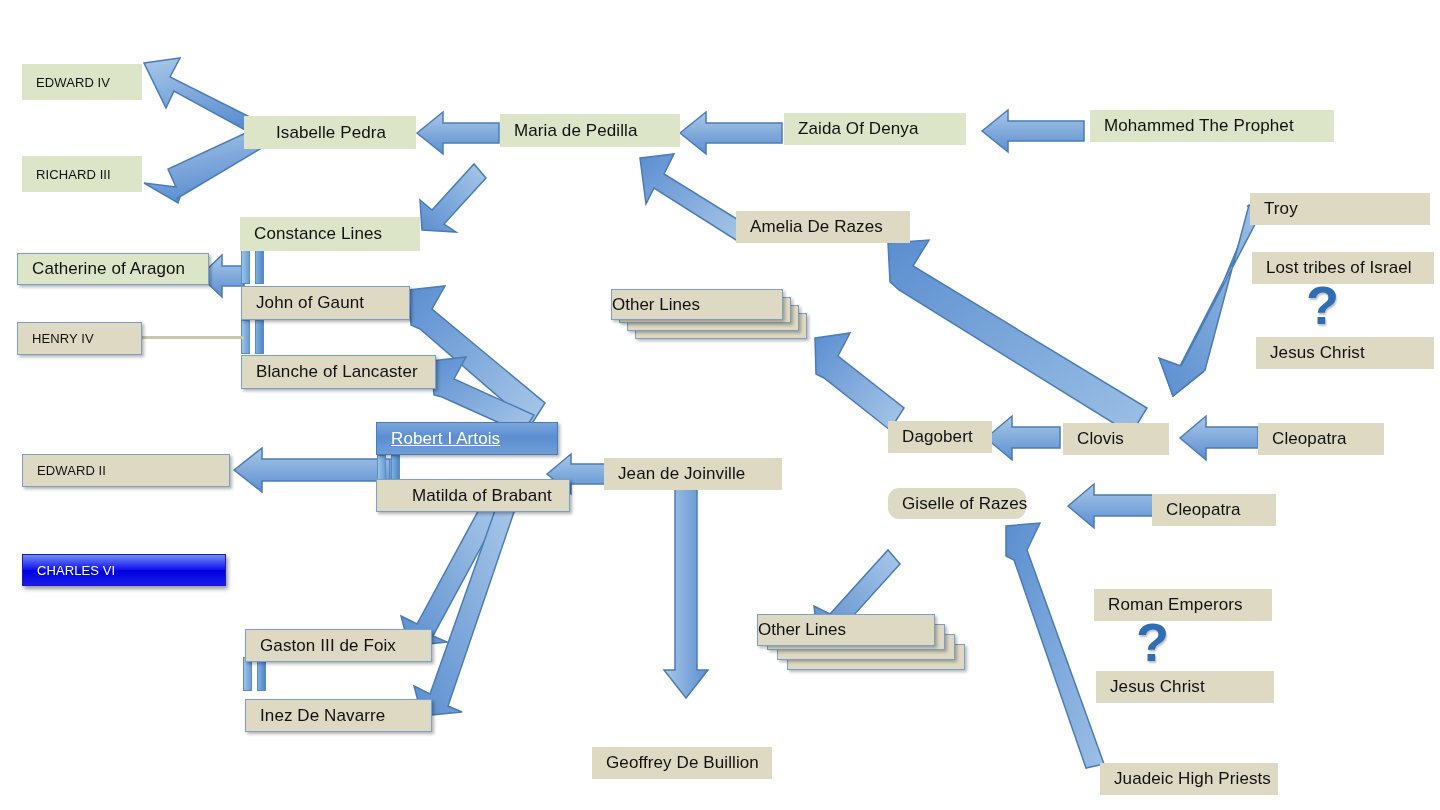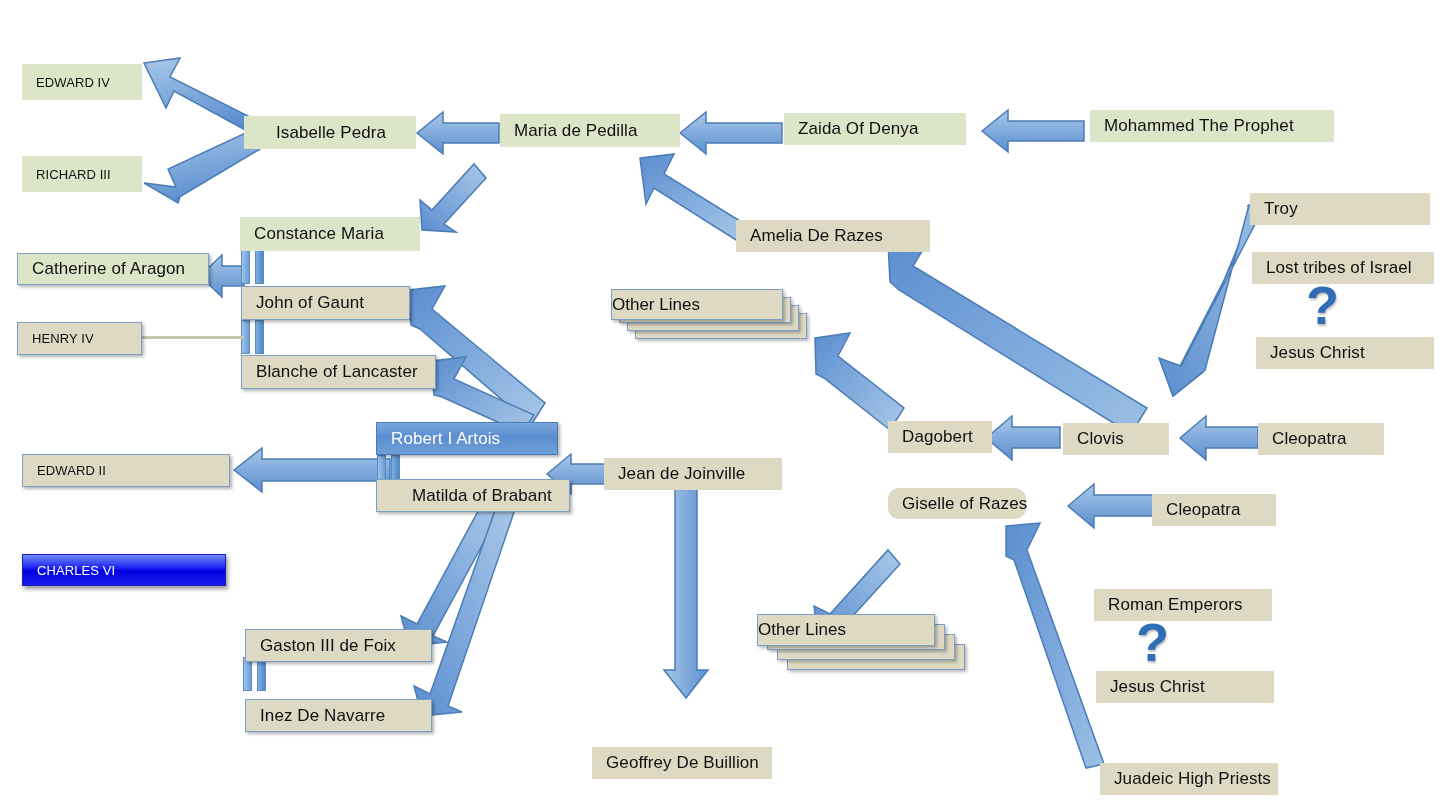--- a/index.html
+++ b/index.html
@@ -14,21 +14,21 @@
     box-sizing:border-box;
     white-space:nowrap;
     padding-left:14px;
     letter-spacing:.1px;
   }
   .green{background:#dde5c8;}
   .tan{background:#ddd9c3;}
   .bordered{border:1.5px solid #7ba0c7;box-shadow:2px 2px 3px rgba(0,0,0,.30);}
   .blue-fill{
     background:linear-gradient(to bottom,#7aa6dd 0%,#5b8ed0 45%,#6f9fd8 100%);
-    color:#ffffff;border:1px solid #4a7cb5;box-shadow:2px 2px 3px rgba(0,0,0,.30);
+    color:#ffffff;border:1px solid #4a7cb5;box-shadow:2px 2px 3px rgba(0,0,0,.30);text-decoration:underline;
   }
   .charles{
     background:linear-gradient(to bottom,#6f8df8 0%,#1414f0 48%,#0000dd 52%,#1a1aee 100%);
     color:#ffffff;border:1px solid #1b1bbd;box-shadow:2px 3px 4px rgba(0,0,0,.40);
     font-size:16px;
   }
   .caps{font-size:13px;}
 
   
   .stack{position:absolute;}
@@ -302,21 +302,21 @@
 
   <div class="node green" style="left:784px;top:113px;width:182px;height:32px;">
     <span>Zaida Of Denya</span>
   </div>
 
   <div class="node green" style="left:1090px;top:110px;width:244px;height:32px;">
     <span>Mohammed The Prophet</span>
   </div>
 
   <div class="node green" style="left:240px;top:217px;width:180px;height:34px;">
-    <span>Constance Maria</span>
+    <span>Constance Lines</span>
   </div>
 
   <div class="node green bordered" style="left:17px;top:253px;width:192px;height:32px;">
     <span>Catherine of Aragon</span>
   </div>
 
   <div class="node tan bordered" style="left:241px;top:286px;width:169px;height:34px;">
     <span>John of Gaunt</span>
   </div>
 
@@ -345,21 +345,21 @@
   </div>
 
   <div class="node tan bordered" style="left:245px;top:629px;width:187px;height:33px;">
     <span>Gaston III de Foix</span>
   </div>
 
   <div class="node tan bordered" style="left:245px;top:699px;width:187px;height:33px;">
     <span>Inez De Navarre</span>
   </div>
 
-  <div class="node tan" style="left:736px;top:220px;width:194px;height:32px;">
+  <div class="node tan" style="left:736px;top:211px;width:174px;height:32px;">
     <span>Amelia De Razes</span>
   </div>
 
   <div class="stack" style="left:611px;top:289px;width:200px;height:62px;">
     <div class="sheet" style="left:24px;top:24px;width:172px;height:26px;"></div>
     <div class="sheet" style="left:16px;top:16px;width:172px;height:26px;"></div>
     <div class="sheet" style="left:8px;top:8px;width:172px;height:26px;"></div>
     <div class="sheet top" style="left:0px;top:0px;width:172px;height:31px;">
       <span>Other Lines</span>
     </div>

